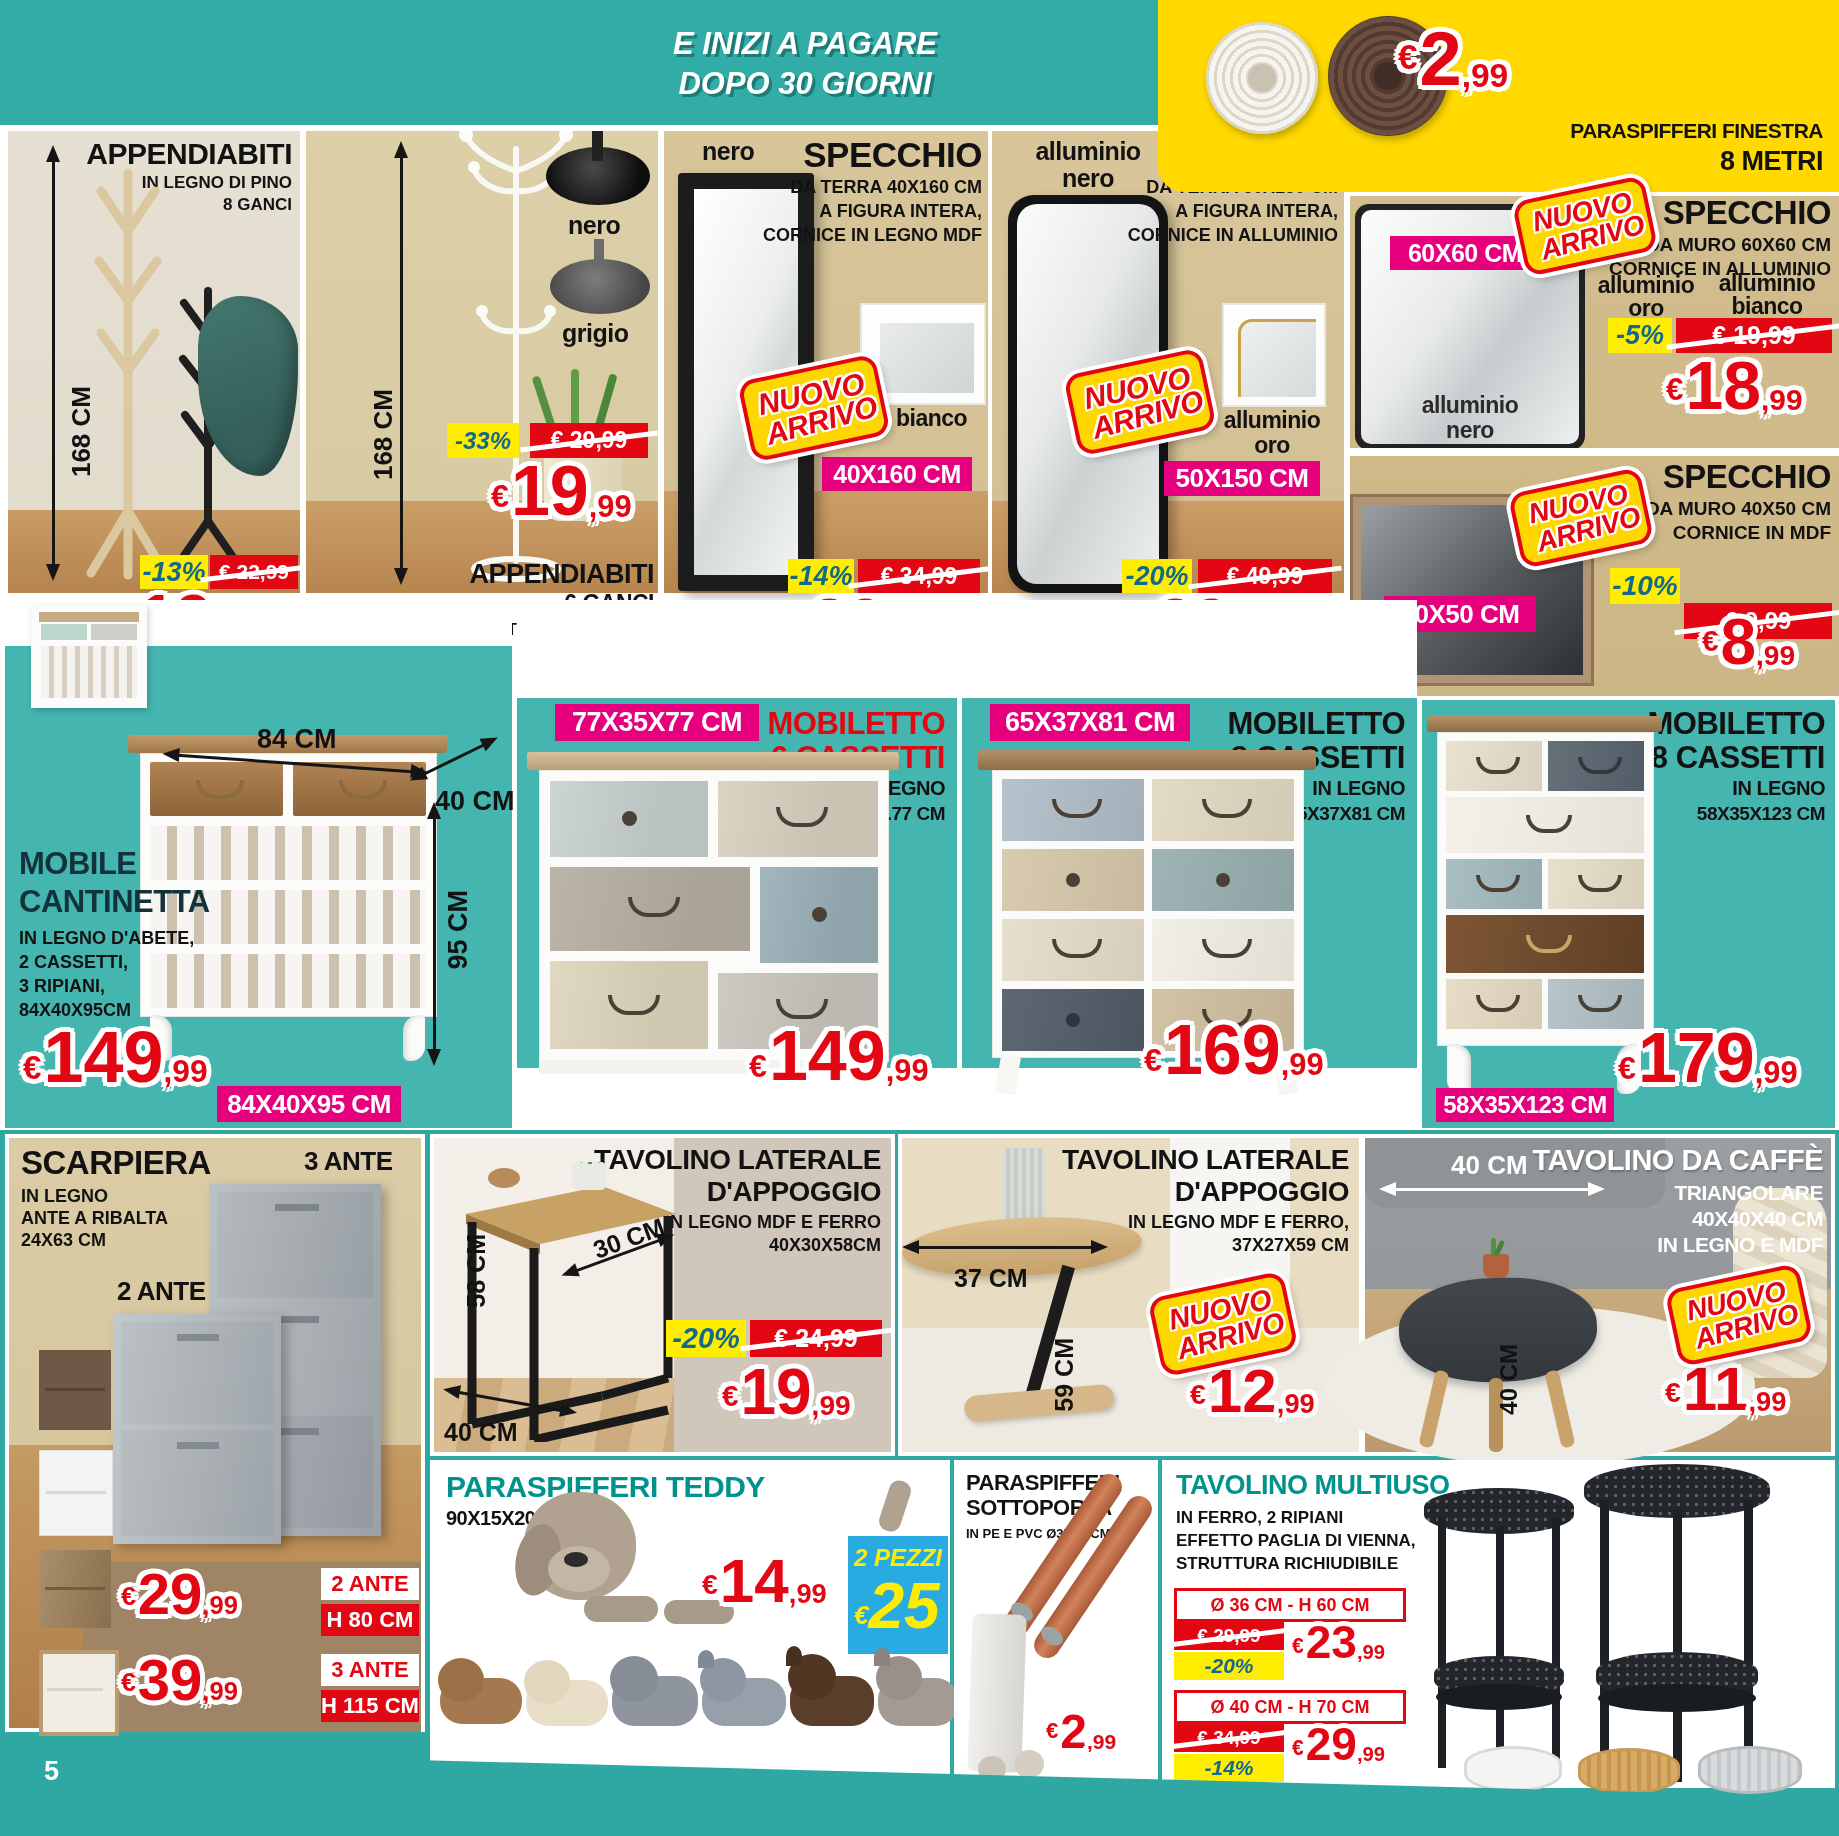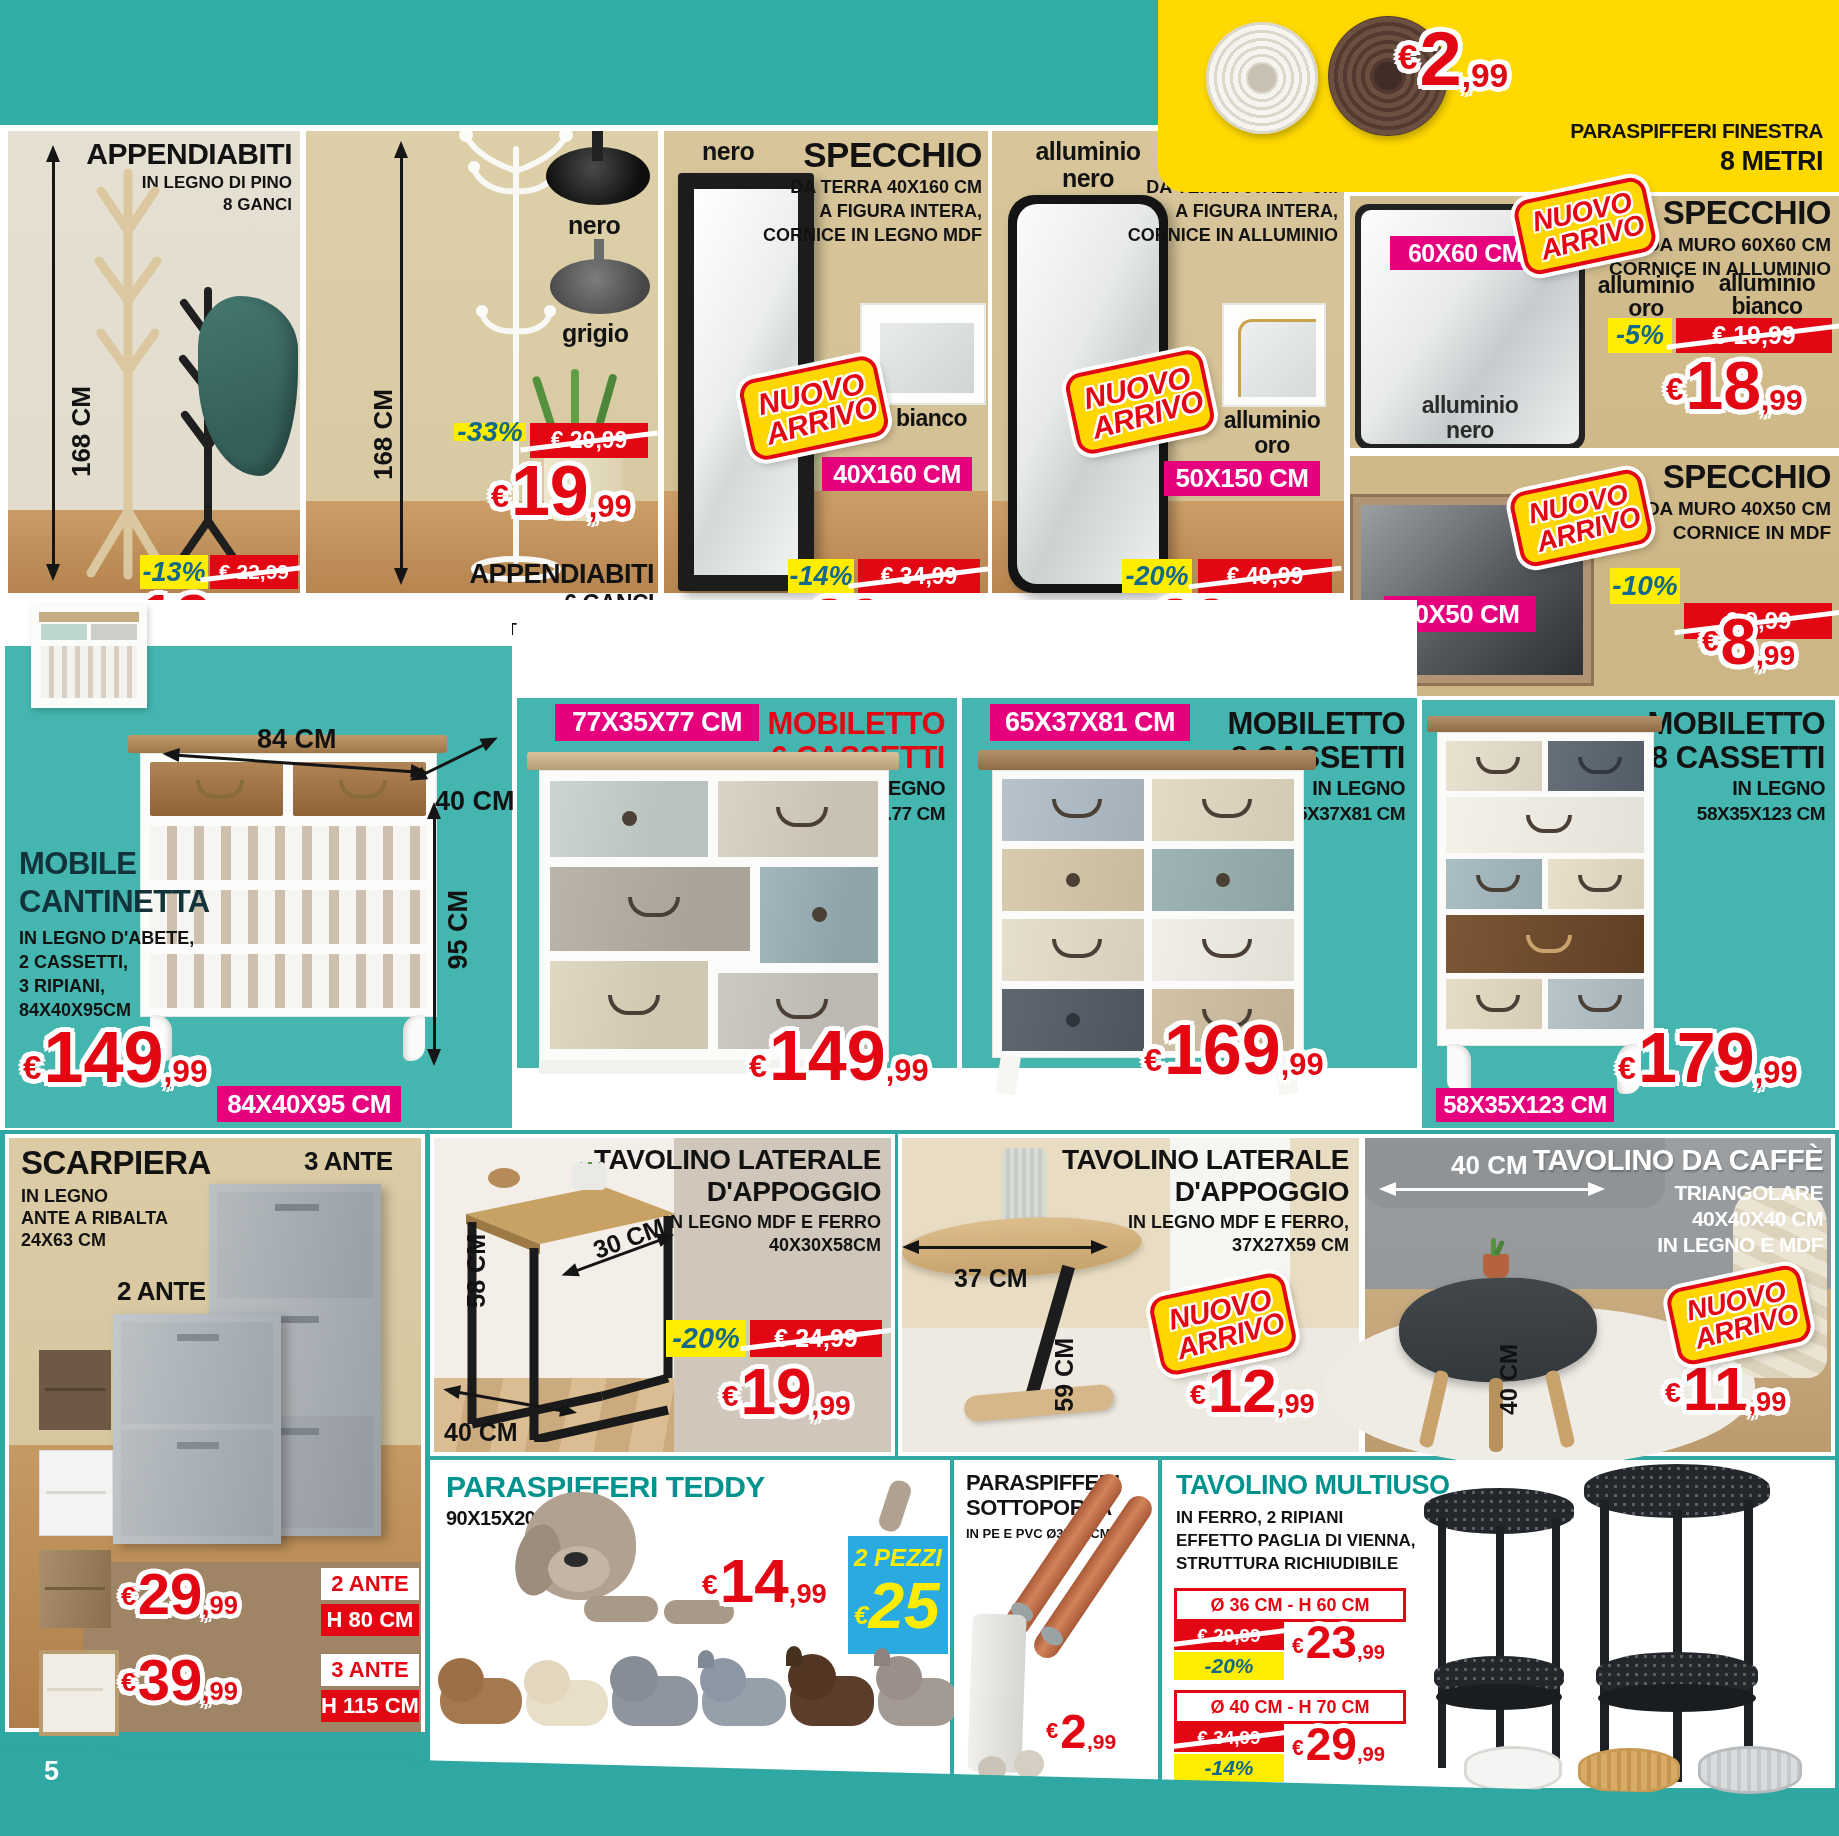--- a/index.html
+++ b/index.html
@@ -48,20 +48,24 @@
   .knob{border-radius:50%;background:#4a4036;}
   .cleg{background:#fbfbf9;border-radius:4px 16px 6px 14px;box-shadow:inset -3px 0 5px rgba(0,0,0,.15);}
   .mesh{background-color:#23262b;background-image:radial-gradient(#5a5f66 1.5px,transparent 1.7px);background-size:9px 9px;}
 </style>
 </head>
 <body>
 
 <div class="page">
 
   <div class="abs" style="left:0;top:0;width:1839px;height:125px;background:#31aca7;"></div>
+  <div class="abs" style="left:655px;top:26px;width:300px;text-align:center;color:#fff;font-style:italic;font-weight:900;text-shadow:3px 3px 0 rgba(10,60,58,.45);">
+    <div style="font-size:31px;">E INIZI A PAGARE</div>
+    <div style="font-size:31px;margin-top:4px;">DOPO 30 GIORNI</div>
+  </div>
 
   <div class="abs" style="left:1158px;top:0;width:681px;height:192px;background:#ffd900;border-radius:0 0 0 26px;z-index:5;">
     <div class="abs" style="left:48px;top:22px;width:112px;height:112px;border-radius:50%;background:repeating-radial-gradient(circle at 50% 50%,#f6f4ef 0 5px,#dcd7cb 5px 8px);box-shadow:2px 4px 7px rgba(0,0,0,.25);">
       <div class="abs" style="left:42px;top:42px;width:28px;height:28px;border-radius:50%;background:#c9c2b2;"></div>
     </div>
     <div class="abs" style="left:170px;top:16px;width:120px;height:120px;border-radius:50%;background:repeating-radial-gradient(circle at 50% 50%,#6b4f41 0 5px,#523a30 5px 9px);box-shadow:2px 4px 7px rgba(0,0,0,.25);">
       <div class="abs" style="left:46px;top:46px;width:28px;height:28px;border-radius:50%;background:#3f2d26;"></div>
     </div>
     <div class="pr abs" style="left:1395px;top:28px;font-size:76px;position:fixed;"></div>
     <div class="pr abs" style="left:240px;top:28px;font-size:76px;">
@@ -148,21 +152,21 @@
     <div class="abs tt" style="left:262px;top:82px;font-size:25px;">nero</div>
     <div class="abs" style="left:244px;top:128px;width:100px;height:55px;border-radius:50%;background:radial-gradient(circle at 45% 35%,#7d7d7d,#474747 75%);"></div>
     <div class="abs" style="left:288px;top:108px;width:10px;height:28px;background:#6b6b6b;"></div>
     <div class="abs tt" style="left:256px;top:190px;font-size:25px;">grigio</div>
     <div class="abs" style="left:225px;top:238px;width:110px;height:70px;">
       <div class="abs" style="left:10px;top:6px;width:8px;height:62px;background:#53913f;transform:rotate(-18deg);border-radius:6px;"></div>
       <div class="abs" style="left:40px;top:0px;width:8px;height:68px;background:#619e47;border-radius:6px;"></div>
       <div class="abs" style="left:70px;top:4px;width:8px;height:64px;background:#4c8739;transform:rotate(16deg);border-radius:6px;"></div>
     </div>
     <div class="abs" style="left:238px;top:300px;width:78px;height:90px;background:linear-gradient(90deg,#efe8ce,#dcd2b2);border-radius:8px 8px 16px 16px;"></div>
-    <div class="abs disc" style="left:148px;top:292px;width:72px;height:18px;font-size:28px;">
+    <div class="abs disc" style="left:141px;top:292px;width:72px;height:35px;font-size:24px;">
         <span>-33%</span>
       </div>
     <div class="abs old" style="left:224px;top:292px;width:118px;height:35px;font-size:23px;">
         <span>€ 29,99</span>
       </div>
     <div class="pr abs" style="left:185px;top:332px;font-size:70px;">
       <span class="eu">€</span>
         <span>19</span>
         <span class="de">,99</span>
     </div>

